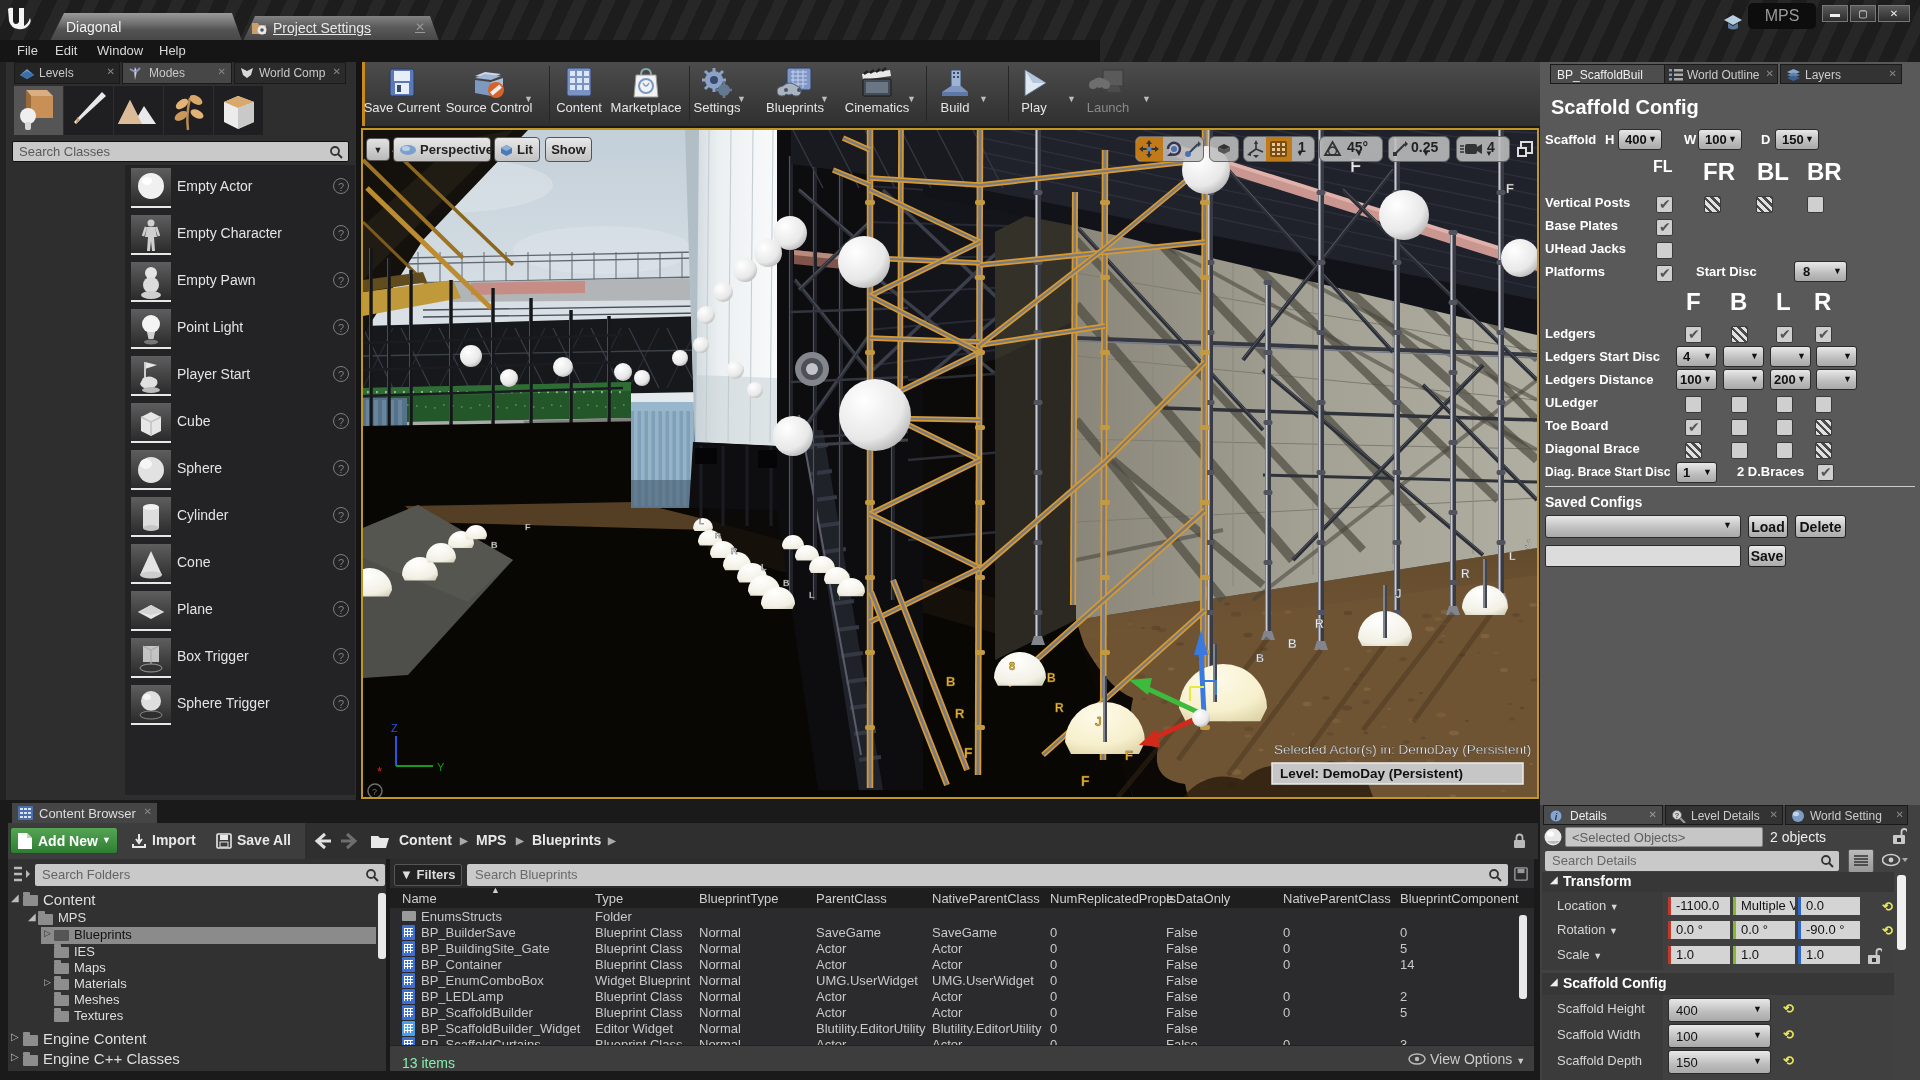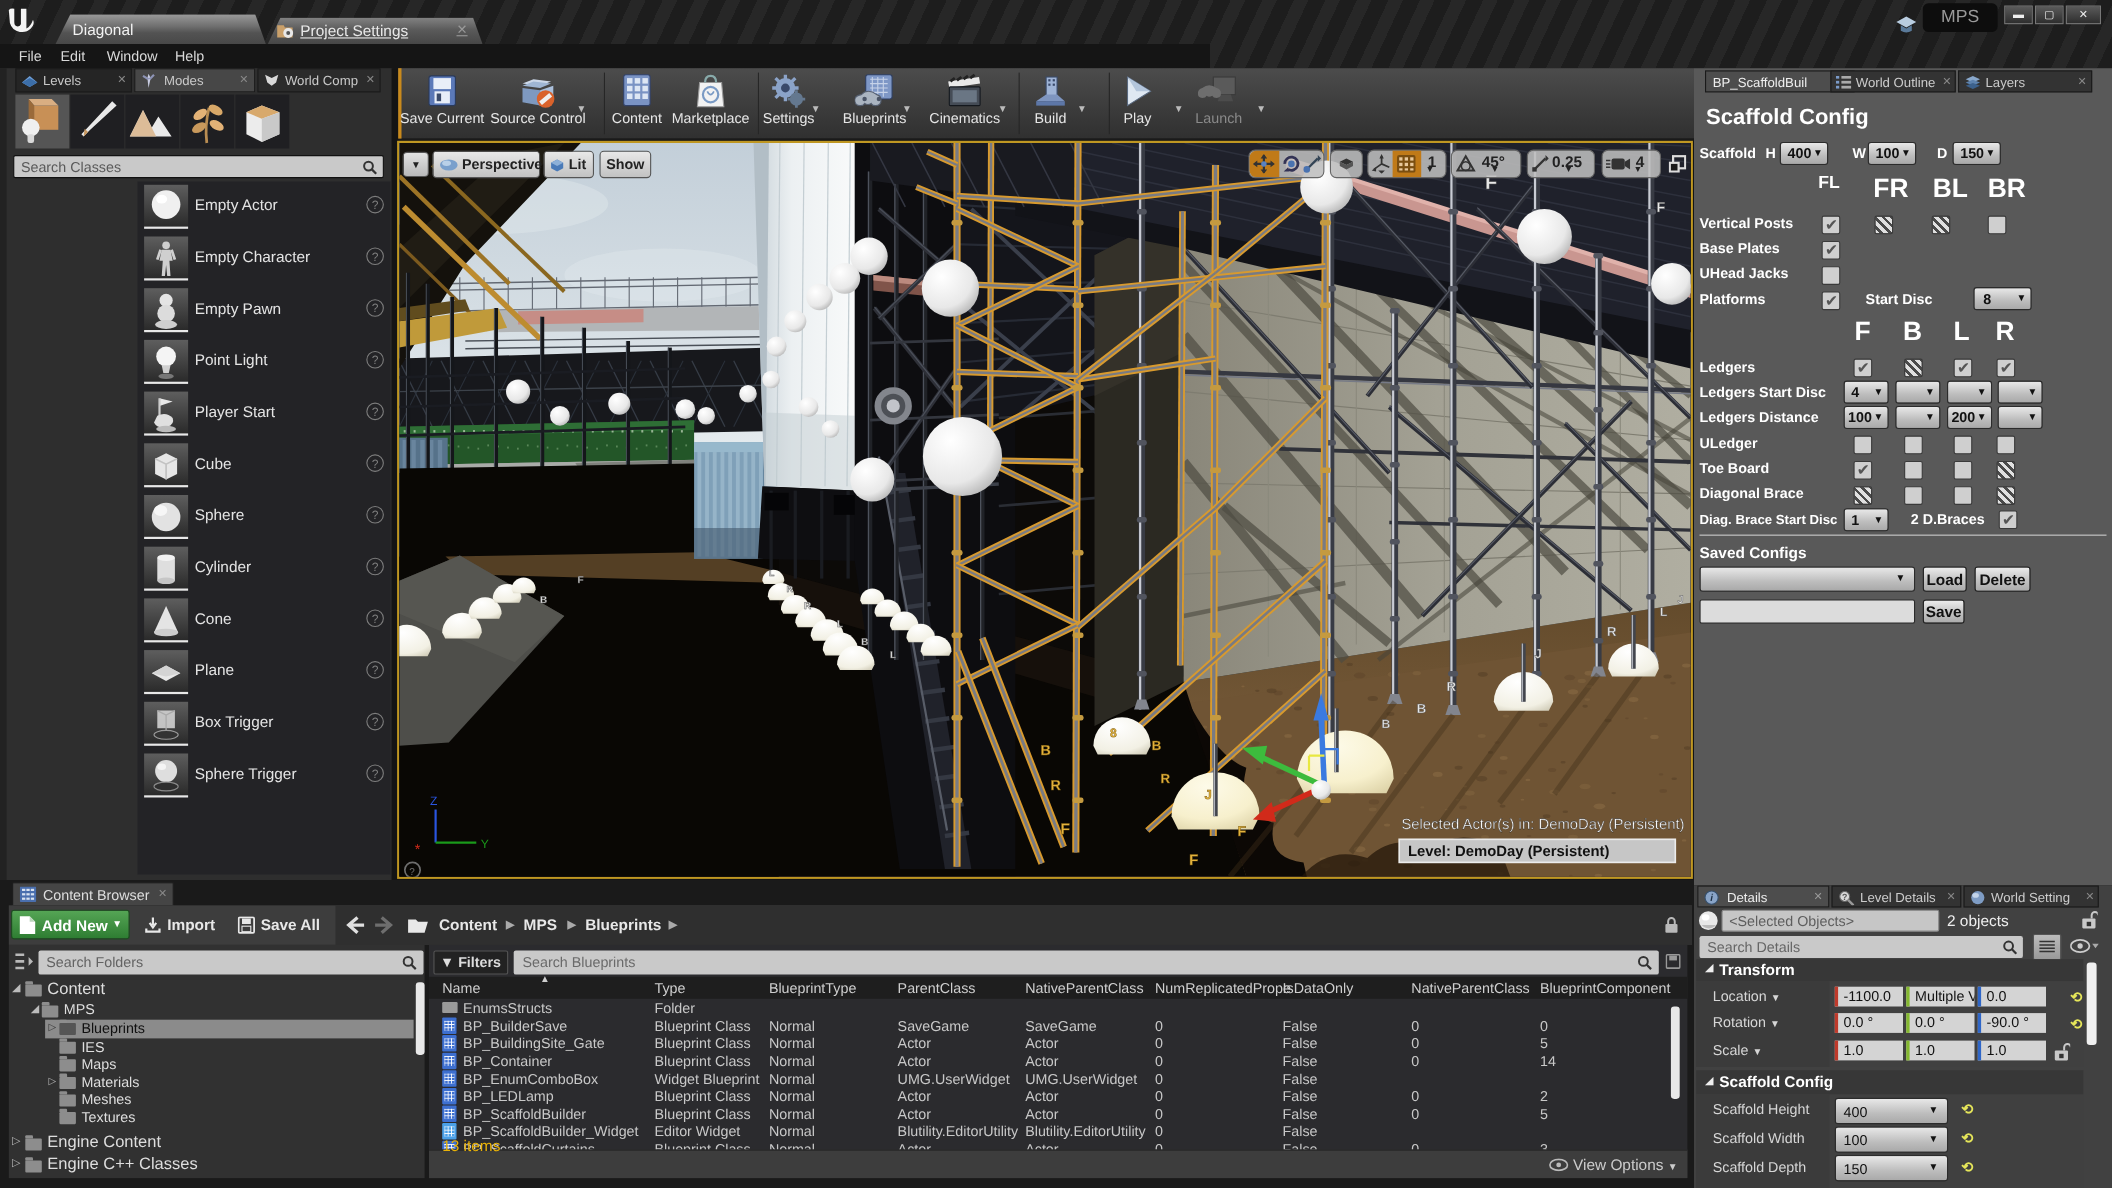--- a/index.html
+++ b/index.html
@@ -1545,21 +1545,21 @@
           <span class="td" style="left:205px;top:178px">Blueprint Class</span>
           <span class="td" style="left:309px;top:178px">Normal</span>
           <span class="td" style="left:426px;top:178px">Actor</span>
           <span class="td" style="left:542px;top:178px">Actor</span>
           <span class="td" style="left:660px;top:178px">0</span>
           <span class="td" style="left:776px;top:178px">False</span>
           <span class="td" style="left:893px;top:178px">0</span>
           <span class="td" style="left:1010px;top:178px">3</span>
         </div>
       <div style="position:absolute;left:0px;top:186px;width:1144px;height:26px;background:#3d3d3d;border-top:1px solid #222"></div>
-      <span class="td" style="left:12px;top:174px;font-size:14px;color:#eab308">13 items</span>
+      <span class="td" style="left:12px;top:196px;font-size:14px;color:#86efac">13 items</span>
       <svg style="position:absolute;left:1018px;top:194px" width="18" height="12" viewBox="0 0 18 12">
           <ellipse cx="9" cy="6" rx="8" ry="5" fill="none" stroke="#bbb" stroke-width="1.5"></ellipse>
           <circle cx="9" cy="6" r="2.2" fill="#bbb"></circle>
         </svg>
       <span class="td" style="left:1040px;top:192px;font-size:14px;color:#ccc">View Options <span style="font-size:9px">▼</span></span>
       <div style="position:absolute;left:1129px;top:56px;width:8px;height:84px;background:#e8e8e8;border-radius:3px"></div>
     </div>
   </div>
   <div id="details" class="abs">
     <div class="rtab" style="left:3px;top:0px;width:120px;background:#4d4d4d;color:#eee">

